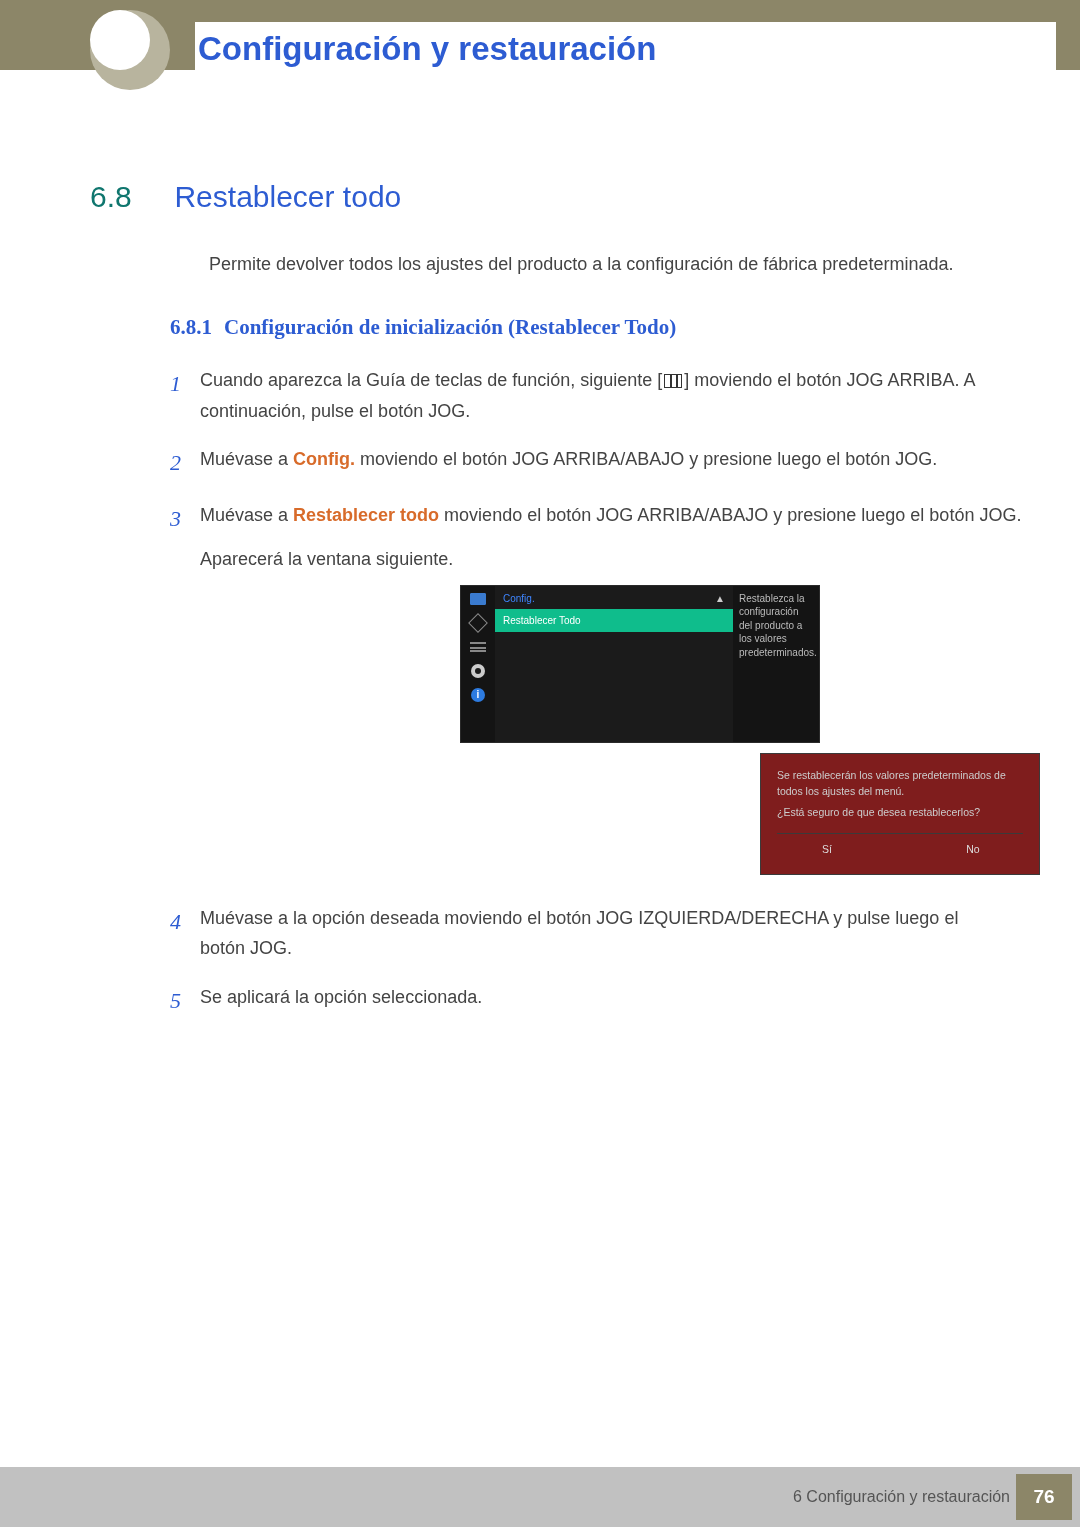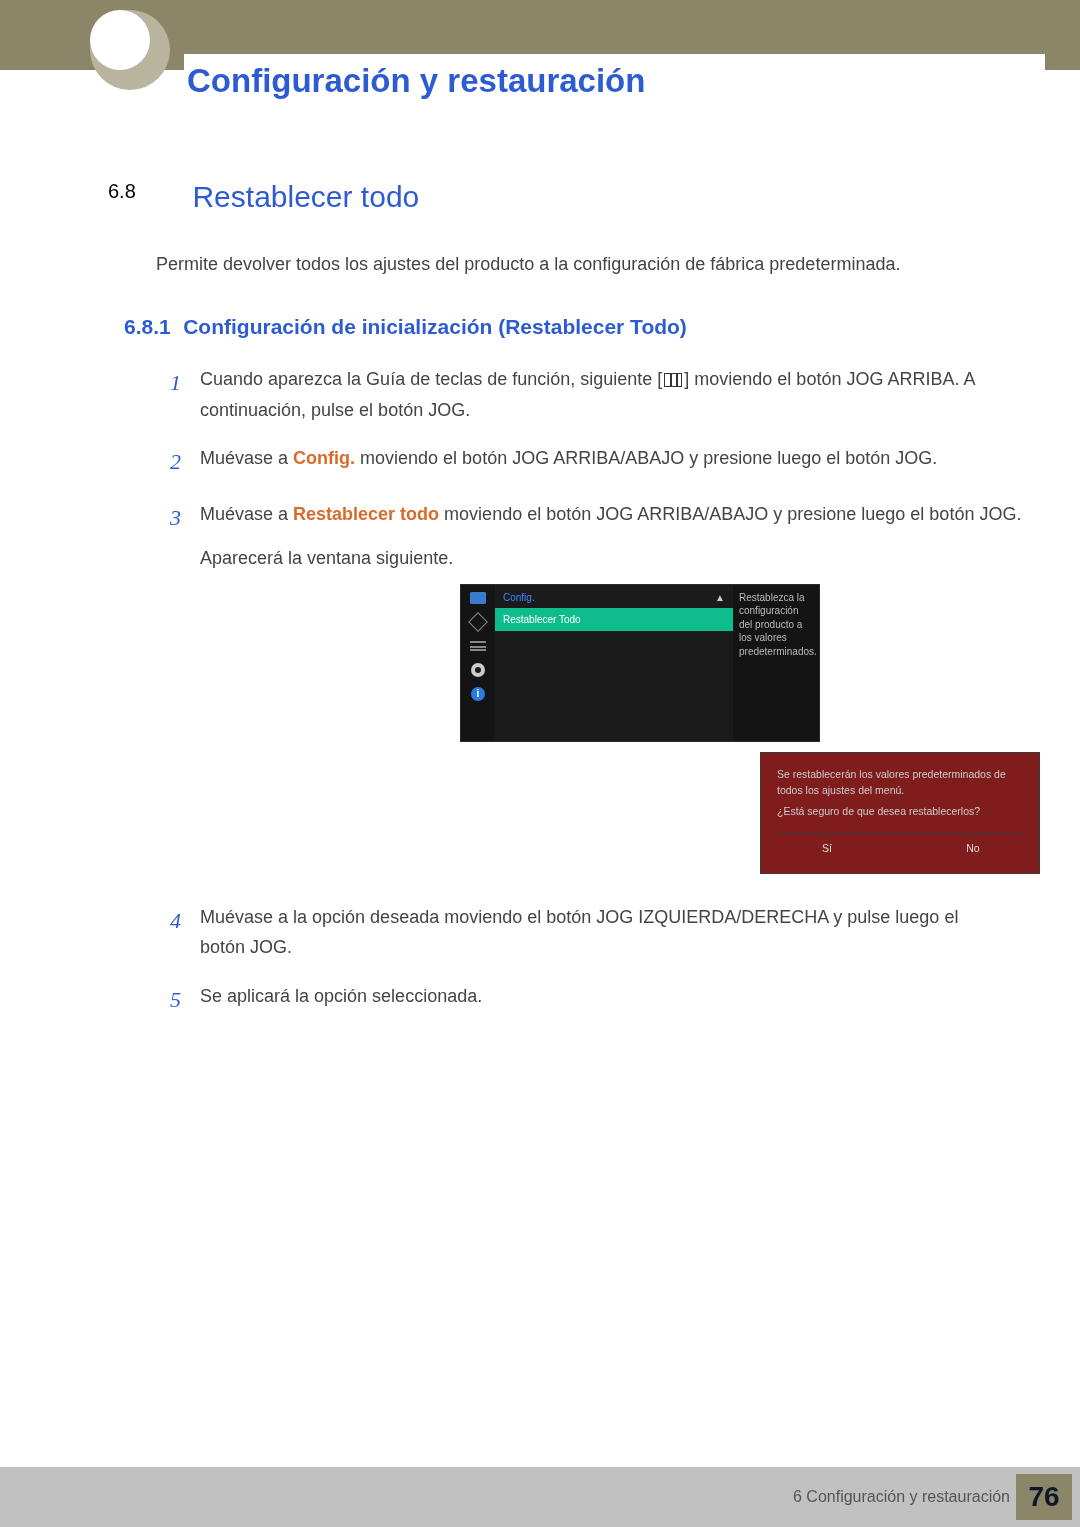--- a/index.html
+++ b/index.html
@@ -34,63 +34,62 @@
     left: 90px;
     width: 80px;
     height: 80px;
     border-radius: 50%;
     background: #b8b49e;
     z-index: 1;
   }
   .chapter-title {
     position: absolute;
     top: 22px;
-    left: 184px;
+    left: 195px;
     color: #2d5cd2;
     font-size: 33px;
     font-weight: bold;
     background: #fff;
     padding-right: 400px;
     z-index: 3;
     min-height: 48px;
     padding-top: 8px;
     padding-left: 3px;
-    margin-top: 32px;
   }
   .content {
     position: absolute;
     top: 180px;
     left: 90px;
     right: 90px;
   }
   .sec-num {
-    color: #000000;
-    font-size: 20px;
+    color: #0f766e;
+    font-size: 30px;
     font-weight: 500;
     display: inline-block;
     width: 80px;
     vertical-align: top;
-    margin-left: 18px;
   }
   .sec-title {
     color: #2d5cd2;
     font-size: 30px;
     font-weight: 500;
     display: inline-block;
     vertical-align: top;
   }
   .intro {
     margin-top: 40px;
-    margin-left: 66px;
+    margin-left: 119px;
     font-size: 18px;
     color: #444;
   }
   .subsec {
     margin-top: 40px;
-    margin-left: 34px;
+    margin-left: 80px;
+    font-family: Liberation Serif, serif;
   }
   .subsec-num { color: #2d5cd2; font-size: 21px; font-weight: bold; }
   .subsec-title { color: #2d5cd2; font-size: 21px; font-weight: bold; margin-left: 8px; }
   ol.steps {
     list-style: none;
     margin-top: 25px;
     margin-left: 80px;
   }
   ol.steps > li {
     display: flex;
@@ -195,24 +194,24 @@
     display:flex;
     justify-content:flex-end;
     align-items:center;
     padding-right:8px;
     color:#555;
     font-size:16px;
   }
   .footer-label{margin-right:6px;}
   .footer-page{
     background:#8c8668;
-    color:#0f172a;
+    color:#ffffff;
     width:56px;height:46px;
     display:flex;align-items:center;justify-content:center;
-    font-size:28px;font-weight:bold;
+    font-size:19px;font-weight:bold;
   }
 </style>
 </head>
 <body>
 
 <div class="top-bar"></div>
 <div class="chapter-bg"></div>
 <div class="chapter-badge"></div>
 <div class="chapter-title">Configuración y restauración</div>
 

